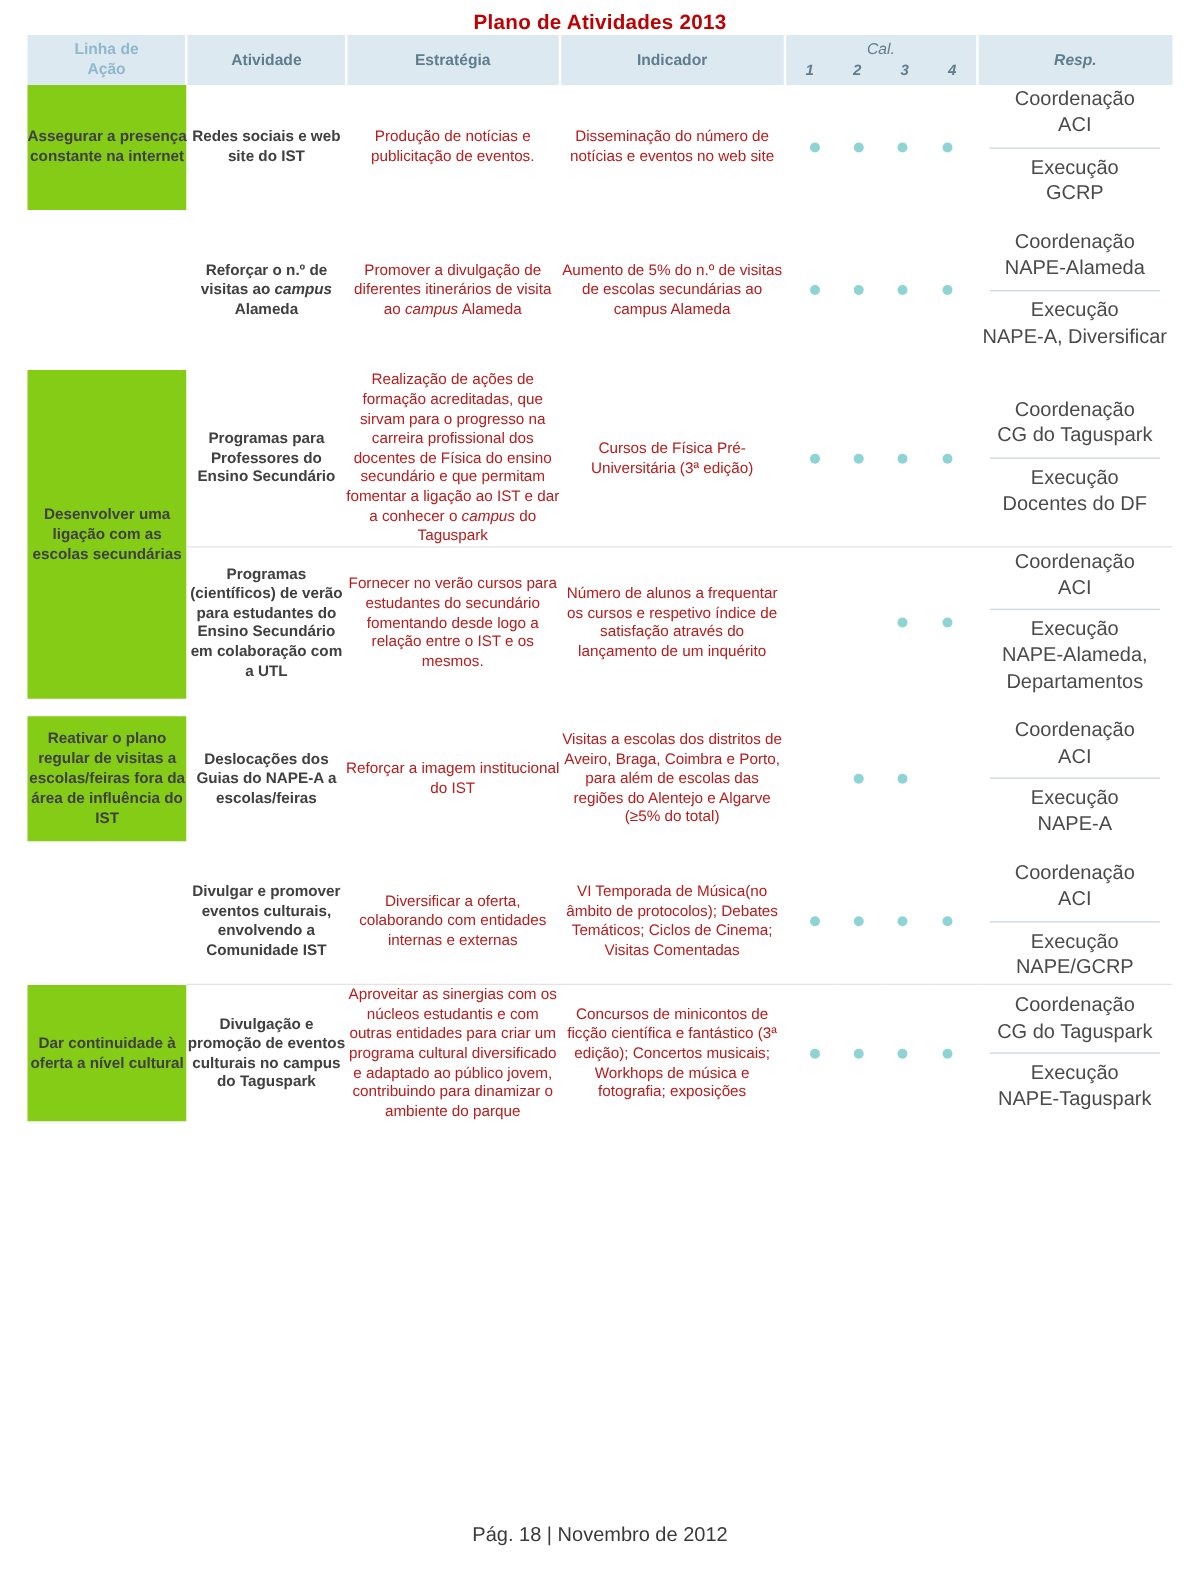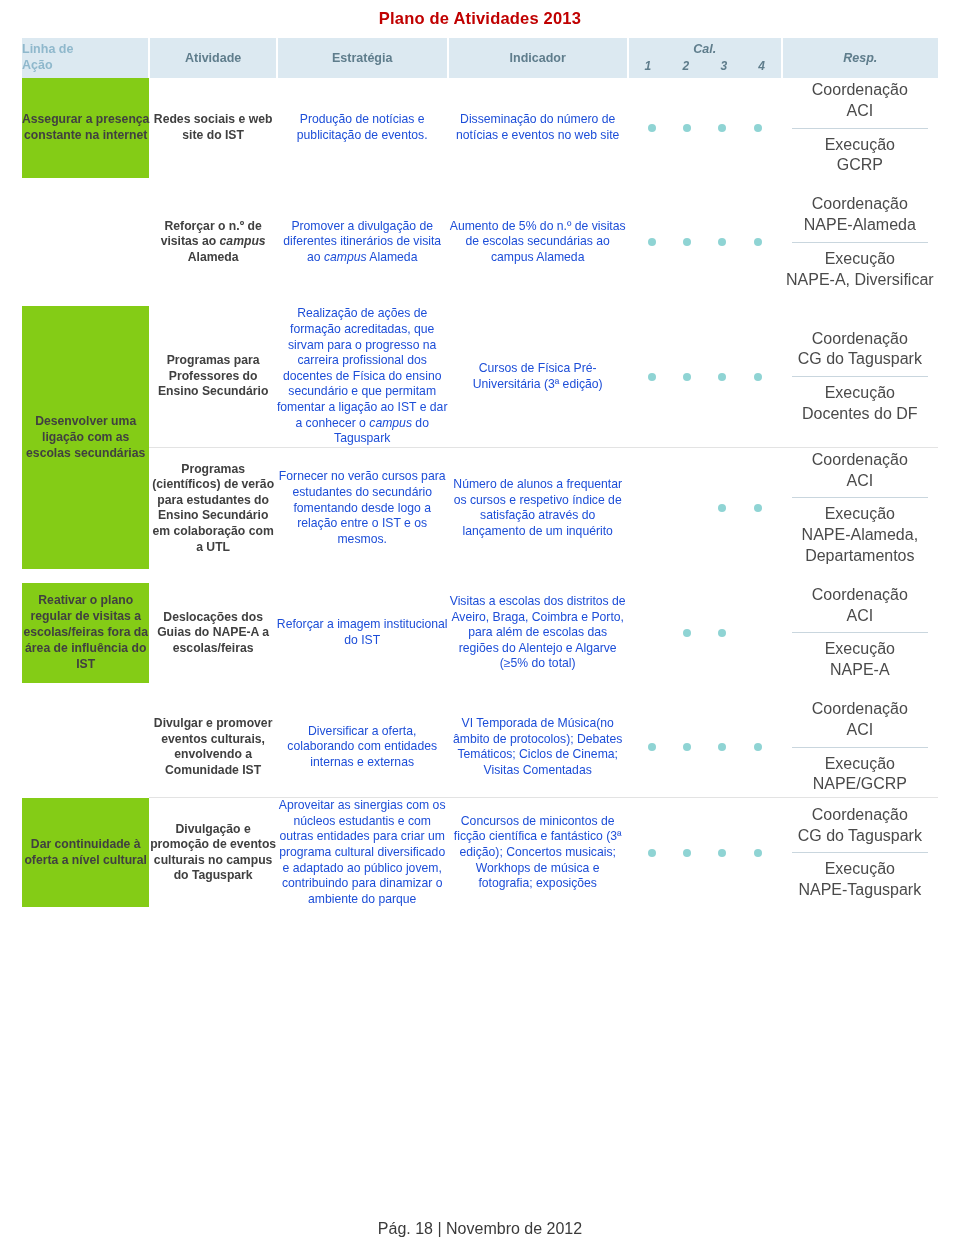--- a/index.html
+++ b/index.html
@@ -21,21 +21,20 @@
     position: relative;
     box-sizing: border-box;
     padding: 0 22px;
   }
   .doc-title {
     text-align: center;
     color: #c00000;
     font-weight: bold;
     font-size: 16.5px;
     padding-top: 9px;
-    padding-bottom: 10px;
     letter-spacing: 0.2px;
   }
   table.plan {
     width: 916px;
     border-collapse: collapse;
     table-layout: fixed;
     margin: 0 auto;
   }
   table.plan td, table.plan th {
     vertical-align: middle;
@@ -50,38 +49,38 @@
     text-align: center;
     height: 40px;
     border-right: 2px solid #ffffff;
   }
   .hdr-cell.last { border-right: none; }
   .hdr-linha {
     background: #dce9f1;
     color: #8fb8cc;
     font-weight: bold;
     font-size: 12.5px;
-    text-align: left;
+    text-align: center;
     padding-left: 12px;
     height: 40px;
     border-right: 2px solid #ffffff;
     line-height: 1.25;
     margin-left: 42px;
   }
   .hdr-cal-wrap {
     display: flex;
     flex-direction: column;
     justify-content: center;
     height: 40px;
   }
   .hdr-cal-title {
     font-style: italic;
     color: #5f7d8c;
     font-size: 12.5px;
-    font-weight: bold;
+    font-weight: normal;
     line-height: 1.1;
     padding-bottom: 2px;
   }
   .hdr-cal-nums {
     display: flex;
     justify-content: space-around;
     font-style: italic;
     color: #5f7d8c;
     font-size: 12px;
     font-weight: bold;
@@ -90,21 +89,21 @@
     font-style: italic;
     margin-left: 14px;
   }
 
   
   .c {
     font-size: 12.2px;
     line-height: 1.28;
     text-align: center;
     padding: 6px 7px;
-    color: #1d4ed8;
+    color: #b91c1c;
   }
   .c-linha {
     background: #84cc16;
     font-weight: bold;
     color: #404040;
     font-size: 12.2px;
     line-height: 1.3;
     text-align: center;
     padding: 6px 6px;
   }

